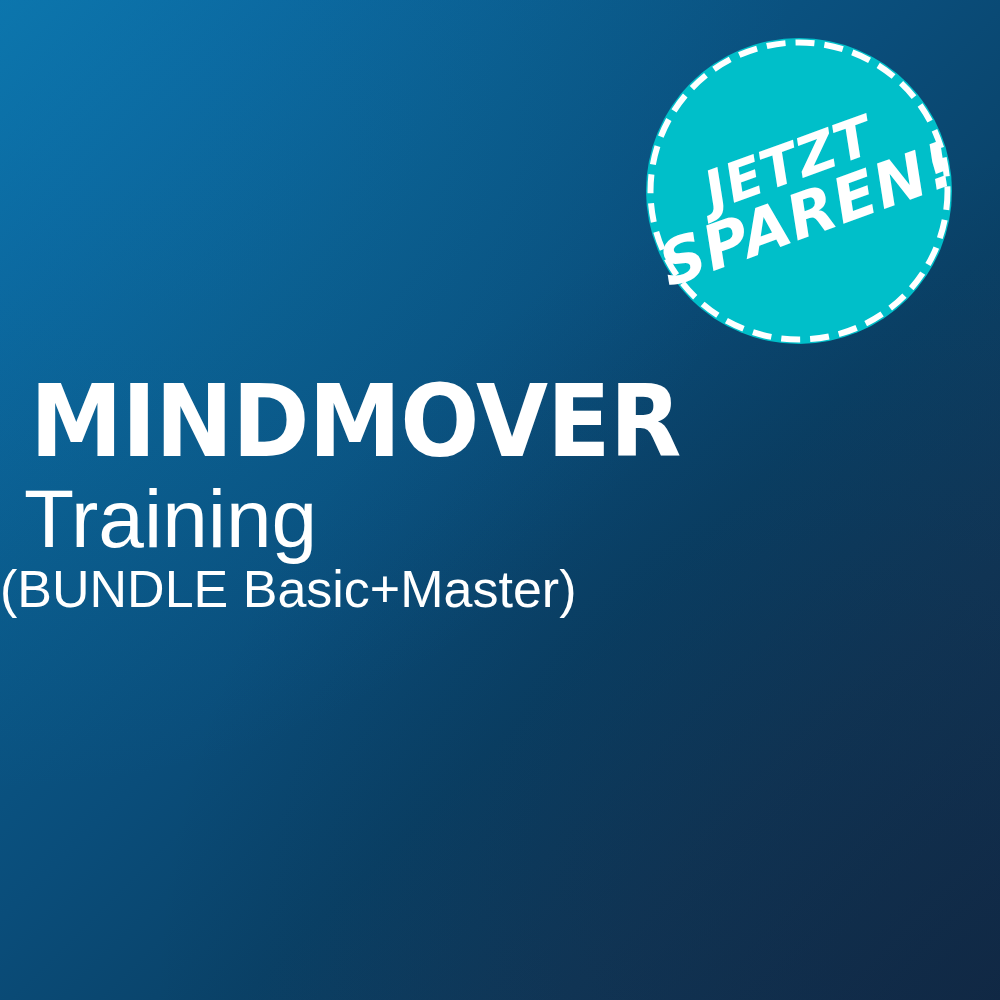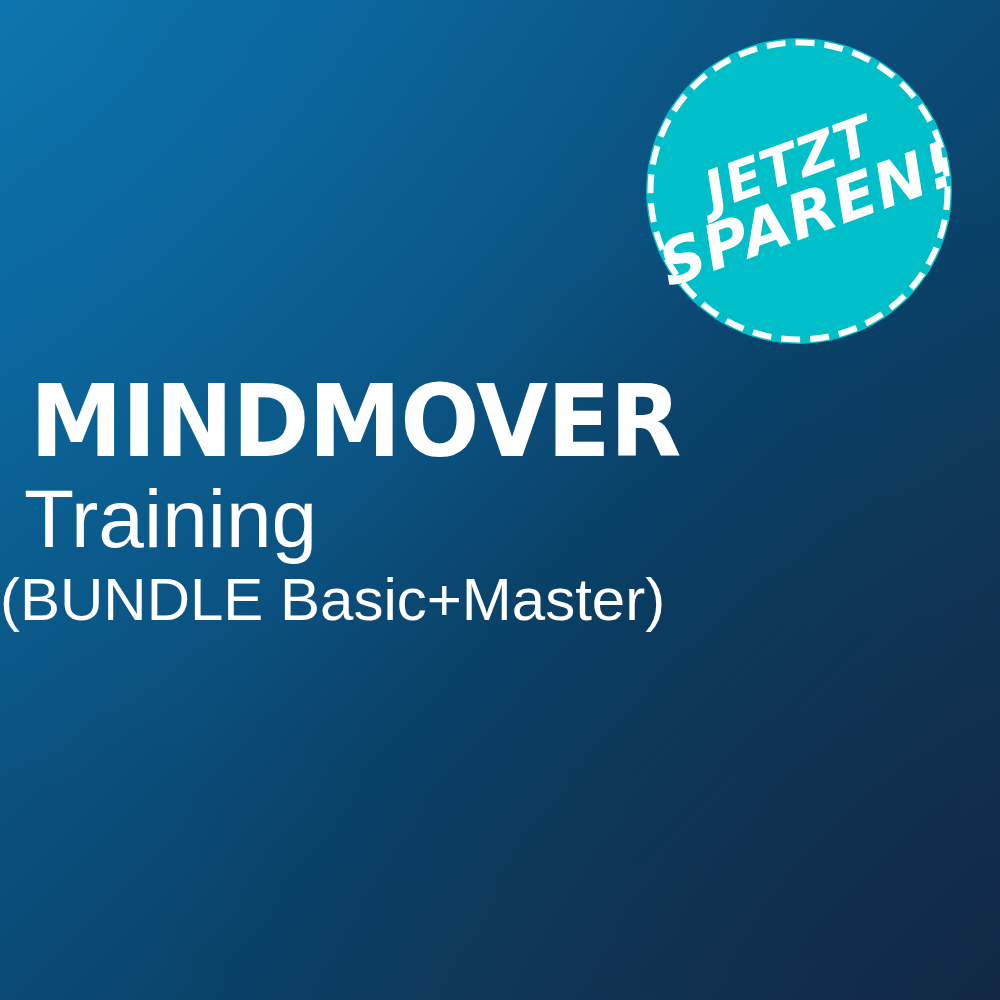--- a/index.html
+++ b/index.html
@@ -112,24 +112,24 @@
     font-size: 82px;
     line-height: 1.02;
     letter-spacing: 0px;
     margin: 6px 0 0 12px;
     white-space: nowrap;
     padding-left: 12px;
   }
   .title-sub2 {
     font-family: "Liberation Sans", sans-serif;
     font-weight: 400;
-    font-size: 60px;
+    font-size: 52px;
     line-height: 1.04;
     letter-spacing: 0px;
-    margin: 8px 0 0 0;
+    margin: 1px 0 0 0;
     white-space: nowrap;
   }
 </style>
 </head>
 <body>
 
 <div id="banner">
 
   <div class="badge">
     <span class="badge-ring">

